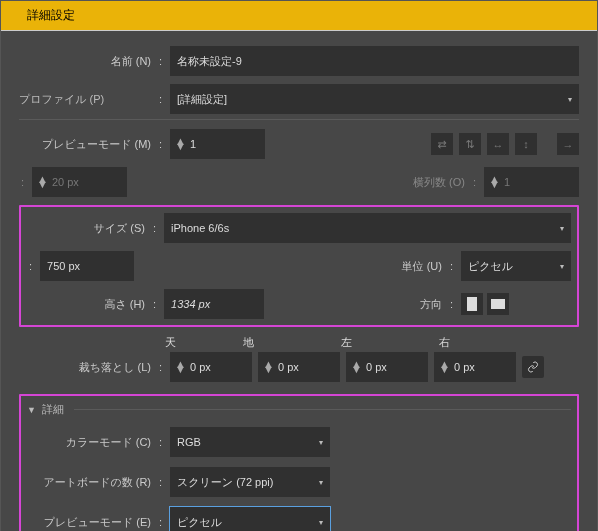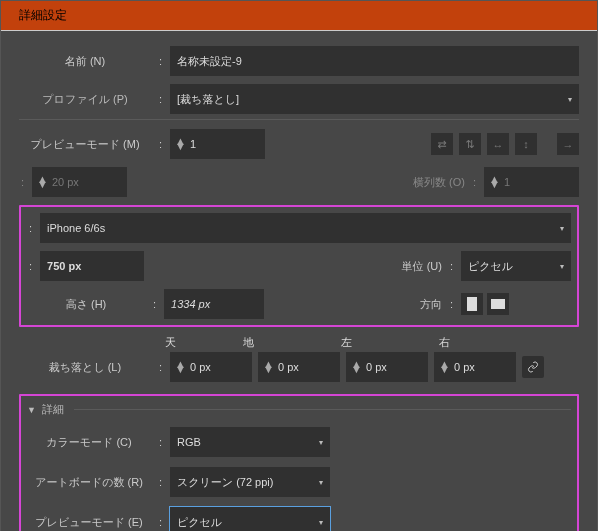--- a/index.html
+++ b/index.html
@@ -1,21 +1,21 @@
 <!DOCTYPE html>
 <html><head>
 <meta charset="utf-8">
 <style>
 * { box-sizing: border-box; margin: 0; padding: 0; font-family: "Meiryo", "Hiragino Sans", sans-serif; font-size: 11px; }
 body { background: #474747; width: 598px; height: 531px; overflow: hidden; }
 .window { width: 598px; height: 531px; display: flex; flex-direction: column; border: 1px solid #555; }
-.titlebar { background: #c2410c; color: #000; padding: 6px 18px; font-size: 12px; border-bottom: 1px solid #ccc; }
+.titlebar { background: #eab308; color: #000; padding: 6px 26px; font-size: 12px; border-bottom: 1px solid #ccc; }
 .content { flex: 1; background: #474747; color: #ddd; padding: 15px 18px 12px 18px; display: flex; flex-direction: column; gap: 8px; }
 .row { display: flex; align-items: center; gap: 6px; min-height: 26px; }
-.label { text-align: center; color: #ccc; width: 132px; flex-shrink: 0; }
+.label { text-align: right; color: #ccc; width: 132px; flex-shrink: 0; }
 .colon { color: #ccc; margin: 0 2px; }
 .input, .select, .spinner { background: #303030; border: 1px solid #303030; color: #ddd; height: 22px; padding: 14px 6px; }
 .input { }
 .select { display: flex; align-items: center; justify-content: space-between; position: relative; }
 .select .arrow { font-size: 8px; color: #bbb; }
 .spinner { display: flex; align-items: center; position: relative; padding-left: 4px; }
 .spinner .upd { display: flex; flex-direction: column; font-size: 6px; margin-right: 4px; color: #aaa; line-height: 5px; }
 .spinner.disabled, .input.disabled, .select.disabled, .iconbtn.disabled { color: #777; }
 .iconbtn { width: 22px; height: 22px; background: #303030; border: 1px solid #303030; display: flex; align-items: center; justify-content: center; color: #bbb; }
 .section-line { border-top: 1px solid #5a5a5a; flex: 1; height: 1px; margin-left: 4px; }
@@ -36,26 +36,26 @@
   <div class="titlebar">詳細設定</div>
   <div class="content">
 
     <div class="row">
       <div class="label"><span>名前 (N)</span></div>
       <span class="colon">:</span>
       <input class="input" style="flex: 1 1 0%;" value="名称未設定-9">
     </div>
 
     <div class="row">
-      <div class="section-head" style="width:132px; justify-content:center;">
+      <div class="section-head" style="width:132px; justify-content:flex-start;">
         <span>プロファイル (P)</span>
       </div>
       <span class="colon">:</span>
       <div class="select" style="flex:1">
-        <span>[裁ち落とし]</span>
+        <span>[詳細設定]</span>
           <span class="arrow">▾</span>
       </div>
     </div>
     <div style="border-top:1px solid #5a5a5a; margin:-3px 0 1px 0"></div>
 
     <div class="row">
       <div class="label">プレビューモード (M)</div>
       <span class="colon">:</span>
       <div class="spinner" style="width:95px">
         <span class="upd">
@@ -89,29 +89,30 @@
         <span class="upd">
             <span>▲</span>
             <span>▼</span>
           </span>
         <span>1</span>
       </div>
     </div>
 
     <div class="highlight-box">
       <div class="row">
+        <div class="label" style="width:118px">サイズ (S)</div>
         <span class="colon">:</span>
         <div class="select" style="flex:1">
           <span>iPhone 6/6s</span>
             <span class="arrow">▾</span>
         </div>
       </div>
       <div class="row">
         <span class="colon">:</span>
-        <input class="input" style="width: 104px; font-weight: bold;" value="750 px">
+        <input class="input" style="width: 94px;" value="750 px">
         <div style="flex:1"></div>
         <div class="label" style="width:auto">単位 (U)</div>
         <span class="colon">:</span>
         <div class="select" style="width:110px">
           <span>ピクセル</span>
             <span class="arrow">▾</span>
         </div>
       </div>
       <div class="row">
         <div class="label" style="width:118px">高さ (H)</div>

